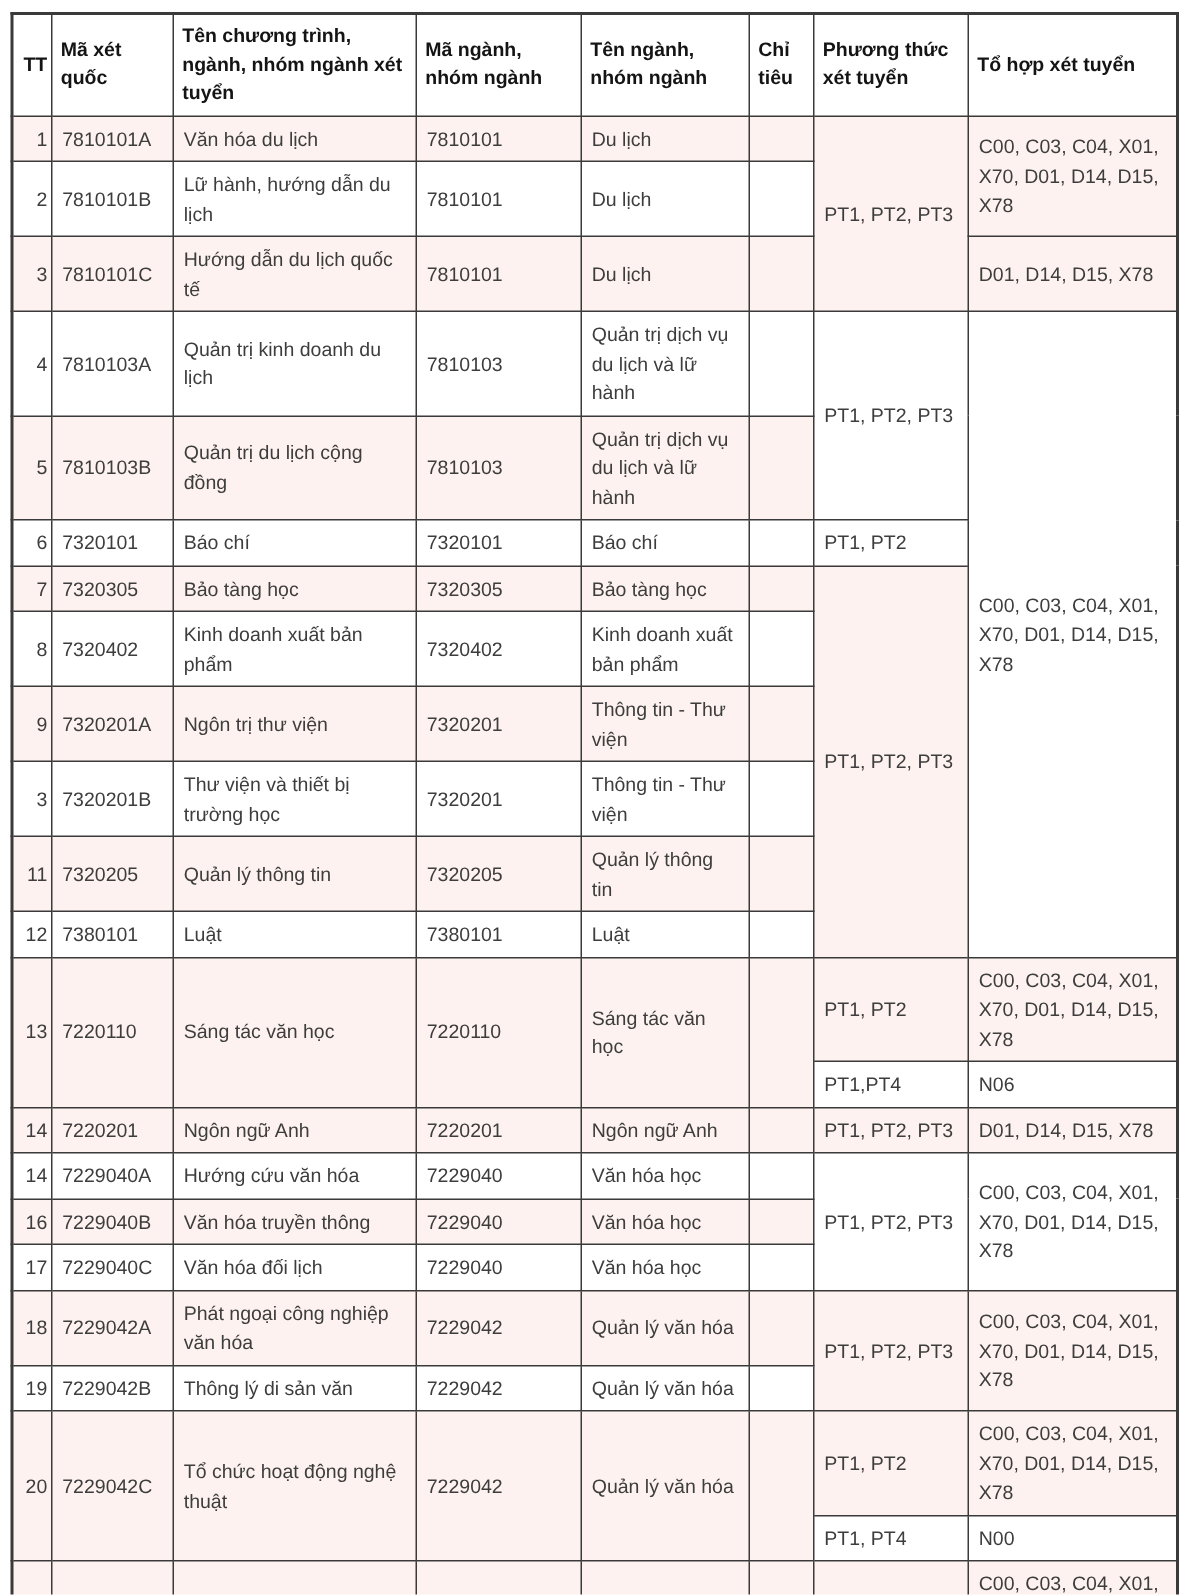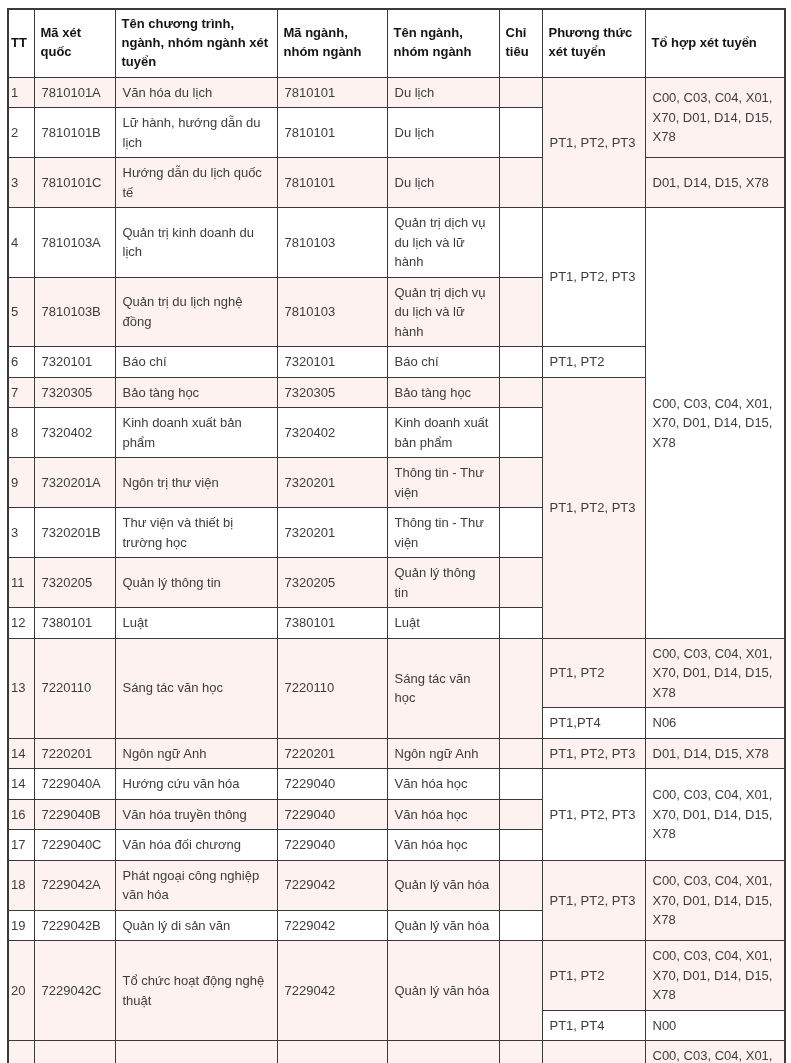--- a/index.html
+++ b/index.html
@@ -34,21 +34,21 @@
     overflow-wrap: break-word;
   }
   th {
     font-weight: bold;
     color: var(--header-text-color, #141414);
     background: #ffffff;
     line-height: 1.45;
     padding: 5px 6px;
   }
   th.col-0, td.col-0 {
-    text-align: left;
+    text-align: right;
     padding-left: 2px;
     padding-right: 2px;
   }
   tr.rowA > td { background: var(--stripe-pink, #fdf2ef); }
   tr.rowB > td { background: var(--row-white, #ffffff); }
 </style>
 </head>
 <body>
 
 <div class="table-wrap">
@@ -109,21 +109,21 @@
           <td class="col-2">Quản trị kinh doanh du lịch</td>
           <td class="col-3">7810103</td>
           <td class="col-4">Quản trị dịch vụ du lịch và lữ hành</td>
           <td class="col-5"></td>
           <td class="col-6" rowspan="2">PT1, PT2, PT3</td>
           <td class="col-7" rowspan="9">C00, C03, C04, X01, X70, D01, D14, D15, X78</td>
         </tr>
         <tr class="rowA">
           <td class="col-0">5</td>
           <td class="col-1">7810103B</td>
-          <td class="col-2">Quản trị du lịch nghệ đồng</td>
+          <td class="col-2">Quản trị du lịch cộng đồng</td>
           <td class="col-3">7810103</td>
           <td class="col-4">Quản trị dịch vụ du lịch và lữ hành</td>
           <td class="col-5"></td>
         </tr>
         <tr class="rowB">
           <td class="col-0">6</td>
           <td class="col-1">7320101</td>
           <td class="col-2">Báo chí</td>
           <td class="col-3">7320101</td>
           <td class="col-4">Báo chí</td>
@@ -217,39 +217,39 @@
           <td class="col-0">16</td>
           <td class="col-1">7229040B</td>
           <td class="col-2">Văn hóa truyền thông</td>
           <td class="col-3">7229040</td>
           <td class="col-4">Văn hóa học</td>
           <td class="col-5"></td>
         </tr>
         <tr class="rowB">
           <td class="col-0">17</td>
           <td class="col-1">7229040C</td>
-          <td class="col-2">Văn hóa đối chương</td>
+          <td class="col-2">Văn hóa đối lịch</td>
           <td class="col-3">7229040</td>
           <td class="col-4">Văn hóa học</td>
           <td class="col-5"></td>
         </tr>
         <tr class="rowA">
           <td class="col-0">18</td>
           <td class="col-1">7229042A</td>
           <td class="col-2">Phát ngoại công nghiệp văn hóa</td>
           <td class="col-3">7229042</td>
           <td class="col-4">Quản lý văn hóa</td>
           <td class="col-5"></td>
           <td class="col-6" rowspan="2">PT1, PT2, PT3</td>
           <td class="col-7" rowspan="2">C00, C03, C04, X01, X70, D01, D14, D15, X78</td>
         </tr>
         <tr class="rowB">
           <td class="col-0">19</td>
           <td class="col-1">7229042B</td>
-          <td class="col-2">Quản lý di sản văn</td>
+          <td class="col-2">Thông lý di sản văn</td>
           <td class="col-3">7229042</td>
           <td class="col-4">Quản lý văn hóa</td>
           <td class="col-5"></td>
         </tr>
         <tr class="rowA">
           <td class="col-0" rowspan="2">20</td>
           <td class="col-1" rowspan="2">7229042C</td>
           <td class="col-2" rowspan="2">Tổ chức hoạt động nghệ thuật</td>
           <td class="col-3" rowspan="2">7229042</td>
           <td class="col-4" rowspan="2">Quản lý văn hóa</td>

